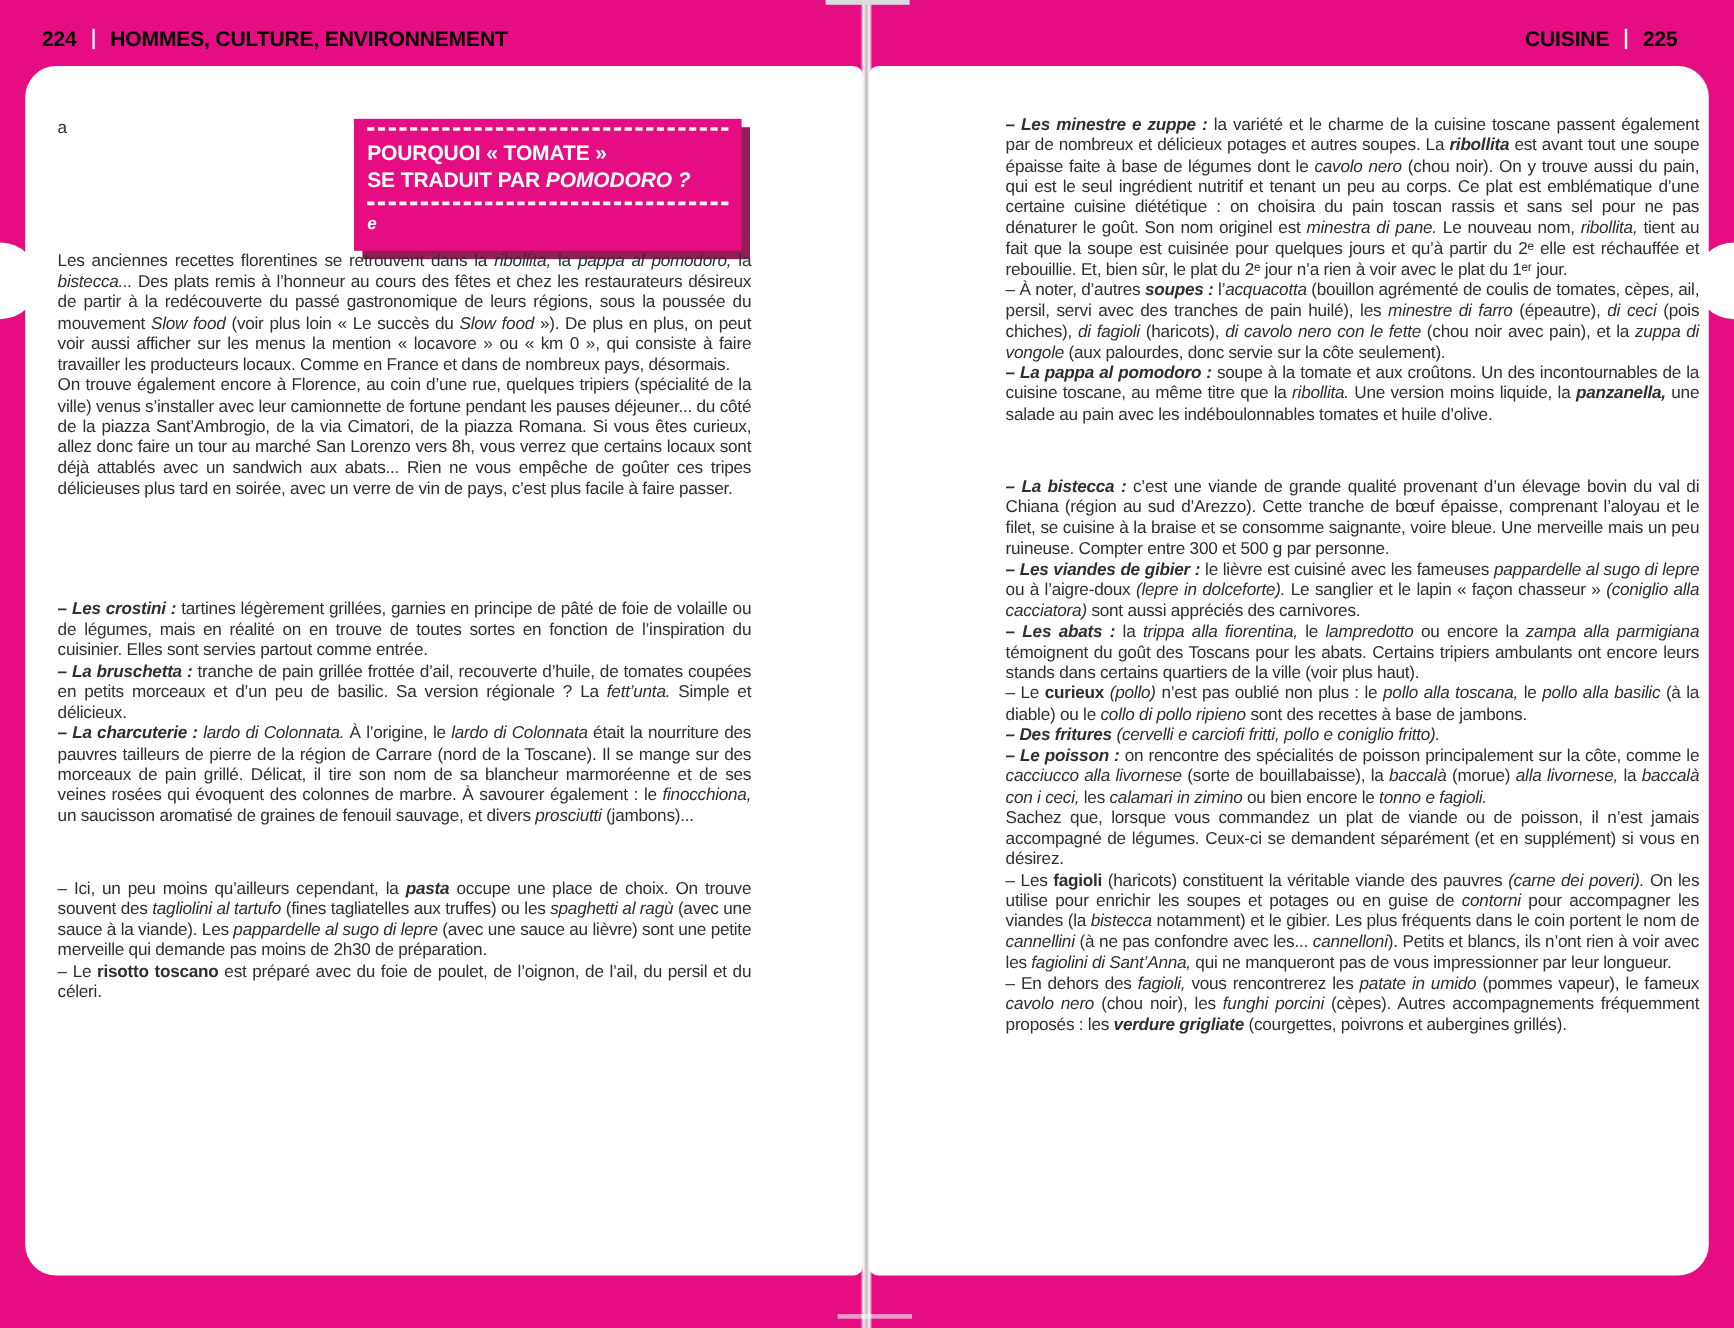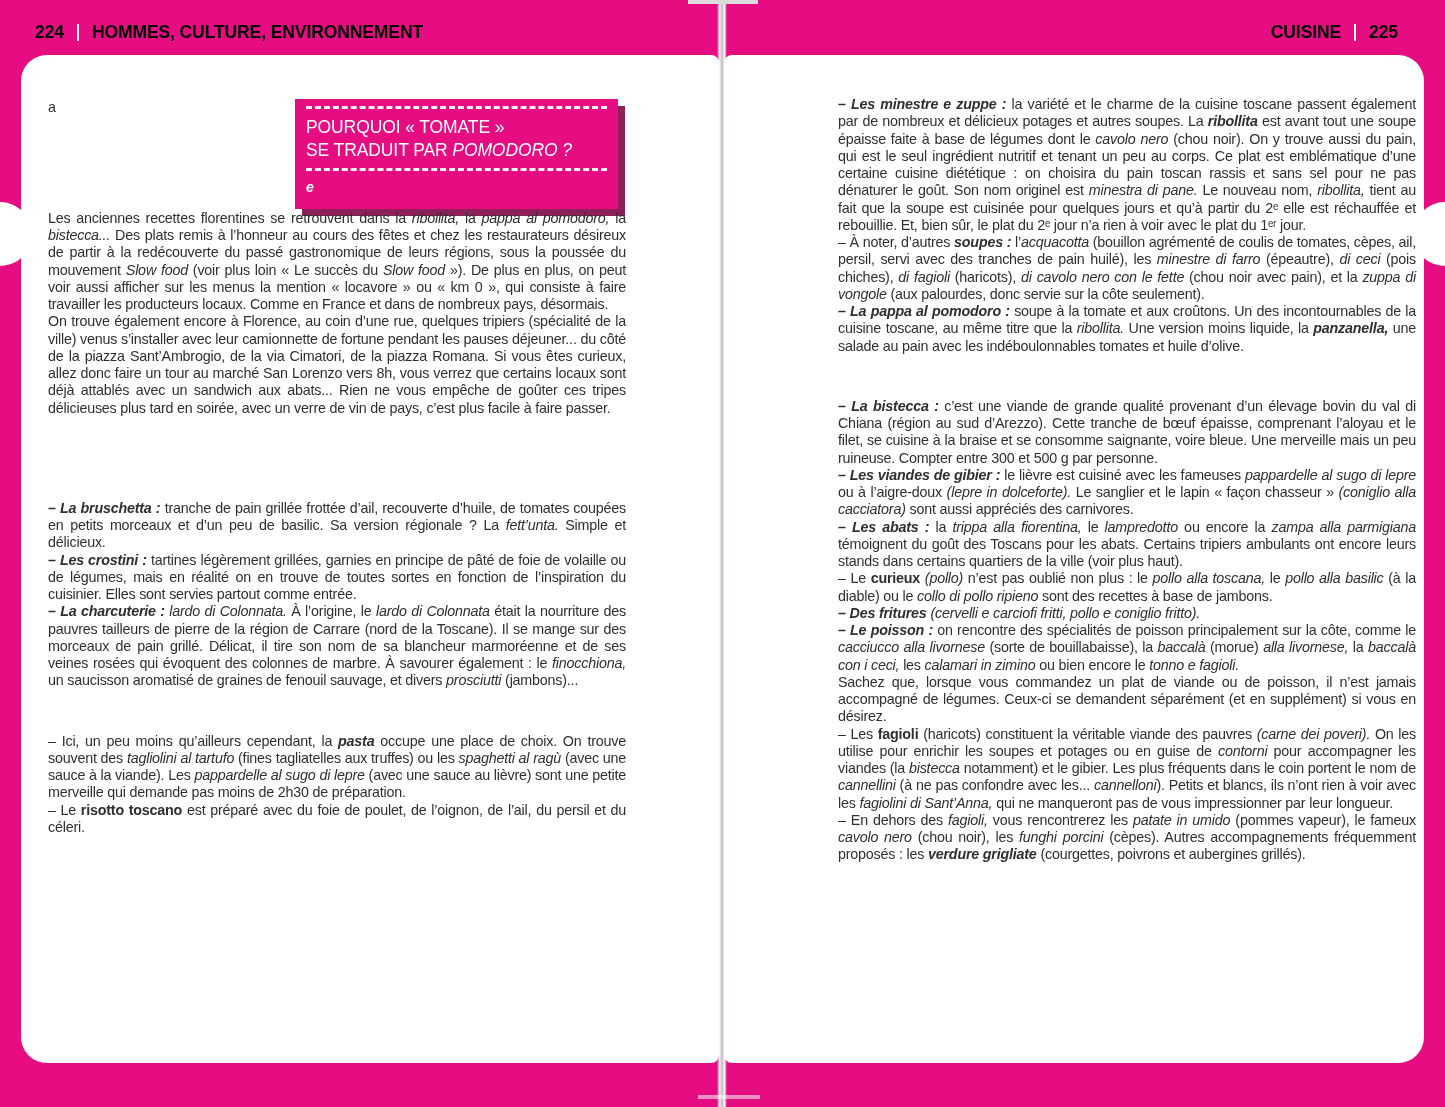--- a/index.html
+++ b/index.html
@@ -35,21 +35,21 @@
   .para{font-size:14.3px;line-height:17.25px;letter-spacing:-.2px;text-align:justify;margin:0;hyphens:auto;}
   .s-b{font-weight:700;}
   .s-i{font-style:italic;}
   .s-bi{font-weight:700;font-style:italic;}
   .intro-row{display:flex;gap:10px;align-items:flex-start;margin-bottom:1px;}
   .intro-col{width:237px;flex:0 0 237px;}
   .box-wrap{flex:1;}
   .box-main{background:#e60c82;box-shadow:7px 7px 0 #8d2058;padding:4px 11px 13px;margin-right:8px;}
   .box-rule{border-top:3px dashed rgba(255,255,255,.95);margin:3px 0 5px;}
   .box-rule.below-title{margin:6px 0 8px;}
-  .box-title{color:#fff;font-weight:400;font-size:17.5px;line-height:23px;letter-spacing:-.1px;padding:2px 0 0;}
+  .box-title{color:#fff;font-weight:700;font-size:17.5px;line-height:23px;letter-spacing:-.1px;padding:2px 0 0;}
   .box-body{color:#fff;font-weight:700;font-style:italic;font-size:14.2px;line-height:16.8px;}
 </style>
 </head>
 <body>
 
 <div class="page-white left"></div>
 <div class="page-white right"></div>
 <div class="notch left"></div>
 <div class="notch right"></div>
 <div class="spine"></div>
@@ -83,22 +83,22 @@
       </div>
     </div>
   </div>
   <div>
       <p class="para"><span>Les anciennes recettes florentines se retrouvent dans la </span><span class="s-i">ribollita,</span><span> la </span><span class="s-i">pappa al pomodoro,</span><span> la </span><span class="s-i">bistecca...</span><span> Des plats remis à l’honneur au cours des fêtes et chez les restaurateurs désireux de partir à la redécouverte du passé gastronomique de leurs régions, sous la poussée du mouvement </span><span class="s-i">Slow food</span><span> (voir plus loin « Le succès du </span><span class="s-i">Slow food</span><span> »). De plus en plus, on peut voir aussi afficher sur les menus la mention « locavore » ou « km 0 », qui consiste à faire travailler les producteurs locaux. Comme en France et dans de nombreux pays, désormais.</span></p>
       <p class="para"><span>On trouve également encore à Florence, au coin d’une rue, quelques tripiers (spécialité de la ville) venus s’installer avec leur camionnette de fortune pendant les pauses déjeuner... du côté de la piazza Sant’Ambrogio, de la via Cimatori, de la piazza Romana. Si vous êtes curieux, allez donc faire un tour au marché San Lorenzo vers 8h, vous verrez que certains locaux sont déjà attablés avec un sandwich aux abats... Rien ne vous empêche de goûter ces tripes délicieuses plus tard en soirée, avec un verre de vin de pays, c’est plus facile à faire passer.</span></p>
     </div>
   <h2>... ET TOSCANES EN GÉNÉRAL</h2>
   <h3>Antipasti</h3>
   <div>
+      <p class="para"><span class="s-bi">– Les crostini :</span><span> tartines légèrement grillées, garnies en principe de pâté de foie de volaille ou de légumes, mais en réalité on en trouve de toutes sortes en fonction de l’inspiration du cuisinier. Elles sont servies partout comme entrée.</span></p>
       <p class="para"><span class="s-bi">– La bruschetta :</span><span> tranche de pain grillée frottée d’ail, recouverte d’huile, de tomates coupées en petits morceaux et d’un peu de basilic. Sa version régionale ? La </span><span class="s-i">fett’unta.</span><span> Simple et délicieux.</span></p>
-      <p class="para"><span class="s-bi">– Les crostini :</span><span> tartines légèrement grillées, garnies en principe de pâté de foie de volaille ou de légumes, mais en réalité on en trouve de toutes sortes en fonction de l’inspiration du cuisinier. Elles sont servies partout comme entrée.</span></p>
       <p class="para"><span class="s-bi">– La charcuterie :</span><span> </span><span class="s-i">lardo di Colonnata.</span><span> À l’origine, le </span><span class="s-i">lardo di Colonnata</span><span> était la nourriture des pauvres tailleurs de pierre de la région de Carrare (nord de la Toscane). Il se mange sur des morceaux de pain grillé. Délicat, il tire son nom de sa blancheur marmoréenne et de ses veines rosées qui évoquent des colonnes de marbre. À savourer également : le </span><span class="s-i">finocchiona,</span><span> un saucisson aromatisé de graines de fenouil sauvage, et divers </span><span class="s-i">prosciutti</span><span> (jambons)...</span></p>
     </div>
   <h3>I primi</h3>
   <div>
       <p class="para"><span>– Ici, un peu moins qu’ailleurs cependant, la </span><span class="s-bi">pasta</span><span> occupe une place de choix. On trouve souvent des </span><span class="s-i">tagliolini al tartufo</span><span> (fines tagliatelles aux truffes) ou les </span><span class="s-i">spaghetti al ragù</span><span> (avec une sauce à la viande). Les </span><span class="s-i">pappardelle al sugo di lepre</span><span> (avec une sauce au lièvre) sont une petite merveille qui demande pas moins de 2h30 de préparation.</span></p>
       <p class="para"><span>– Le </span><span class="s-b">risotto toscano</span><span> est préparé avec du foie de poulet, de l’oignon, de l’ail, du persil et du céleri.</span></p>
     </div>
 </div>
 
 <div class="content right-content">

